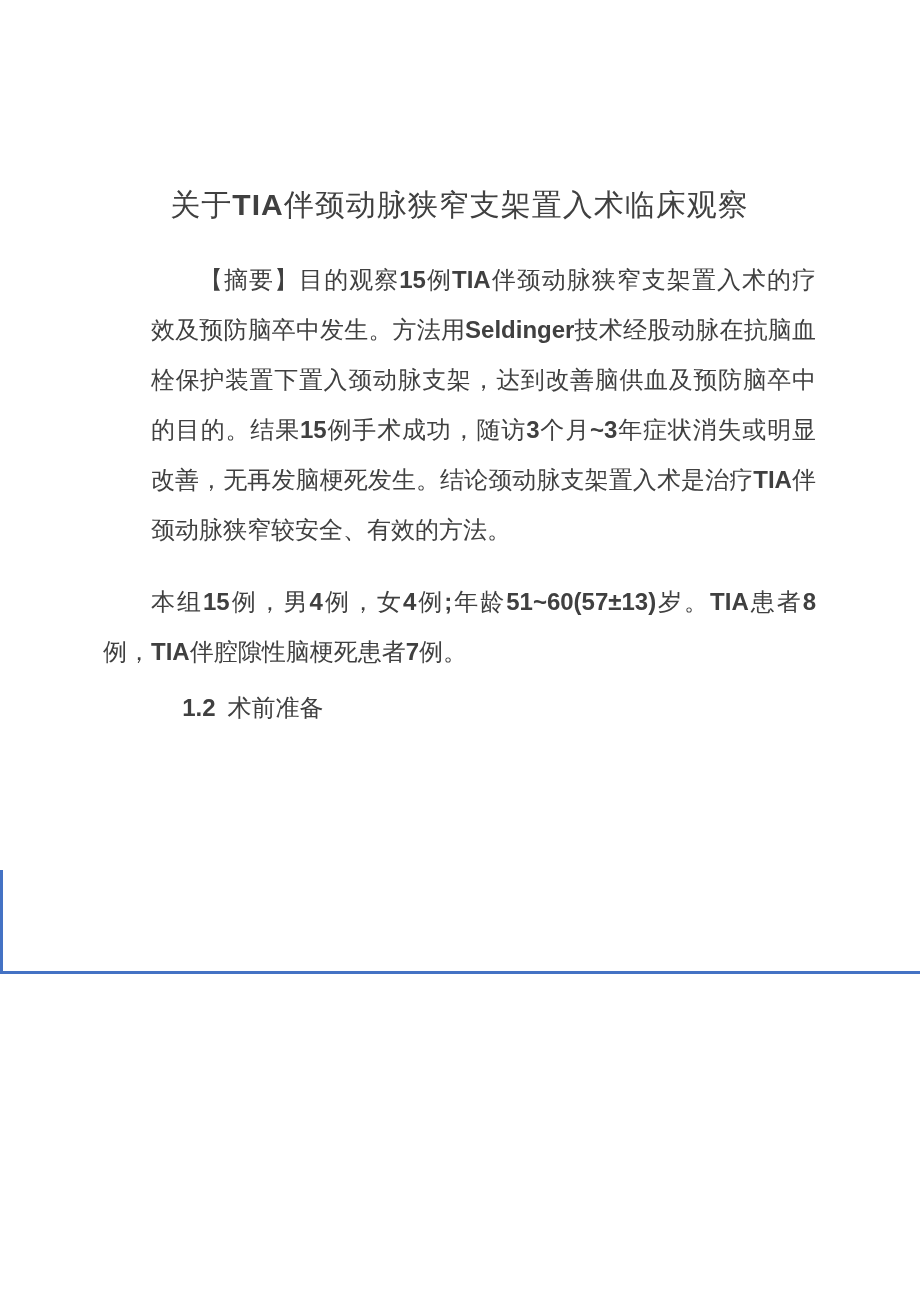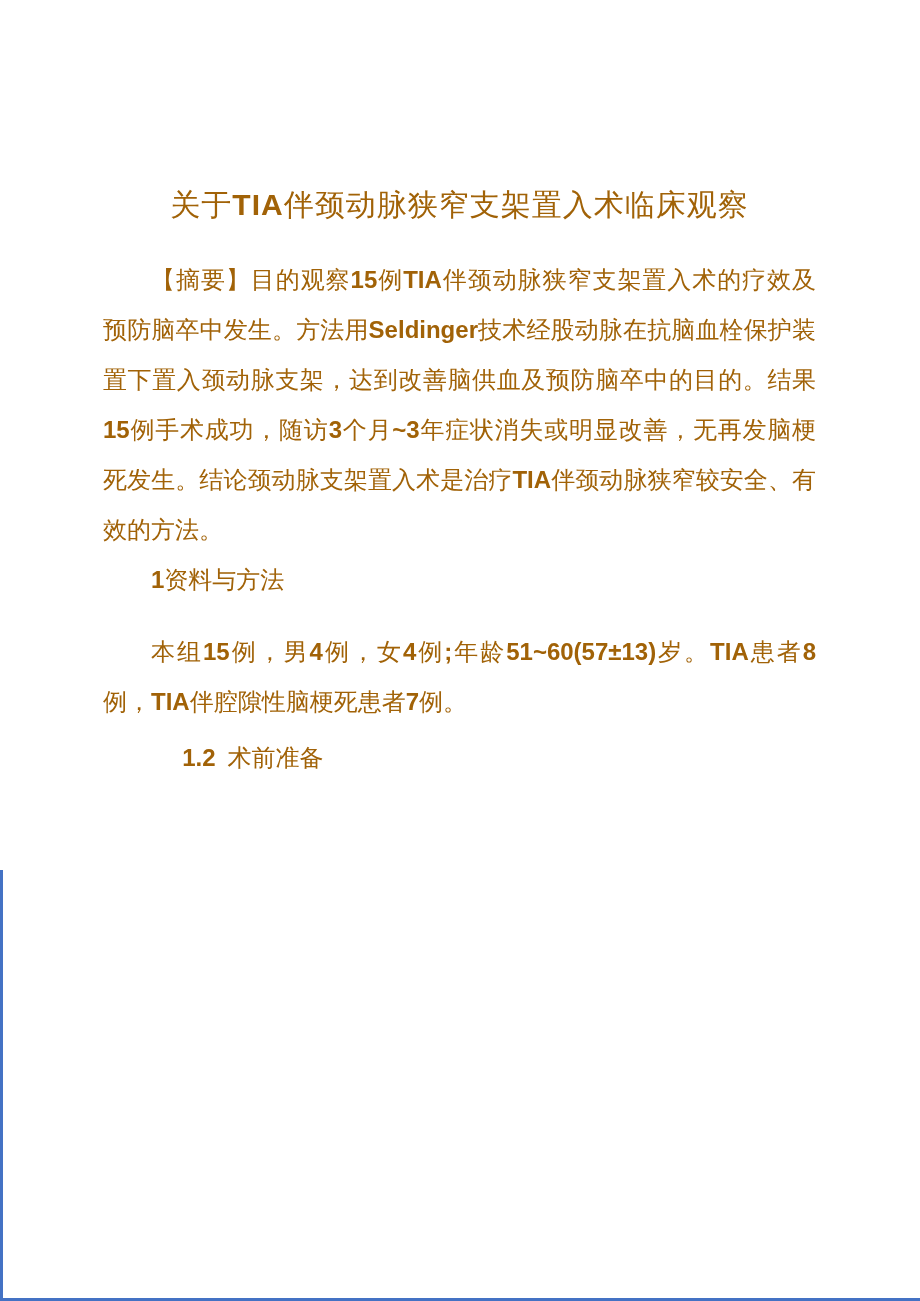--- a/index.html
+++ b/index.html
@@ -1,22 +1,22 @@
 <!DOCTYPE html>
 <html><head>
 <meta charset="utf-8">
 <style>
   html, body { margin: 0; padding: 0; background: #ffffff; }
   .page {
     position: relative;
     width: 920px;
-    height: 1301px;
+    height: 974px;
     background: #ffffff;
     overflow: hidden;
-    color: #a16207;
+    color: #404040;
     font-family: "Liberation Serif", "DejaVu Serif", serif;
   }
   .content {
     position: absolute;
     left: 103px;
     top: 0;
     width: 713px;
   }
   .doc-title {
     margin-top: 183px;
@@ -27,21 +27,21 @@
     font-weight: 500;
   }
   .para {
     margin: 0;
     font-size: 24px;
     line-height: 50px;
     text-align: justify;
     text-justify: inter-character;
   }
   .indent { text-indent: 2em; }
-  .m-abstract { margin-top: 28px; }
+  .m-abstract { margin-top: 28px; margin-left: 48px; }
   .m-sec11-para { margin-top: 22px; }
   .m-sec12 { margin-top: 6px; text-indent: 3.3em; }
   .hl { background: #ffff00; }
   .lt {
     font-family: "Liberation Sans", "DejaVu Sans", sans-serif;
     font-weight: 700;
   }
   .border-left {
     position: absolute;
     left: 0; top: 870px; bottom: 0;
@@ -59,21 +59,20 @@
 <div class="page">
 
   <div class="content">
 
     <div class="doc-title">关于<span class="lt">TIA</span>伴颈动脉狭窄支架置入术临床观察</div>
 
     <p class="para indent m-abstract">【摘要】目的观察<span class="lt">15</span>例<span class="lt">TIA</span>伴颈动脉狭窄支架置入术的疗效及预防脑卒中发生。方法用<span class="lt">Seldinger</span>技术经股动脉在抗脑血栓保护装置下置入颈动脉支架，达到改善脑供血及预防脑卒中的目的。结果<span class="lt">15</span>例手术成功，随访<span class="lt">3</span>个月<span class="lt">~3</span>年症状消失或明显改善，无再发脑梗死发生。结论颈动脉支架置入术是治疗<span class="lt">TIA</span>伴颈动脉狭窄较安全、有效的方法。</p>
 
 
 
-    <p class="para indent"><span class="lt">1</span>资料与方法</p>
 
 
     <p class="para indent m-sec11-para">本组<span class="lt">15</span>例，男<span class="lt">4</span>例，女<span class="lt">4</span>例<span class="lt">;</span>年龄<span class="lt">51~60(57±13)</span>岁。<span class="lt">TIA</span>患者<span class="lt">8</span>例，<span class="lt">TIA</span>伴腔隙性脑梗死患者<span class="lt">7</span>例。</p>
 
     <p class="para m-sec12"><span class="lt">1.2</span>&nbsp; 术前准备</p>
 
 
   </div>
 
   <div class="border-left" style="background: rgb(68, 114, 196);"></div>

